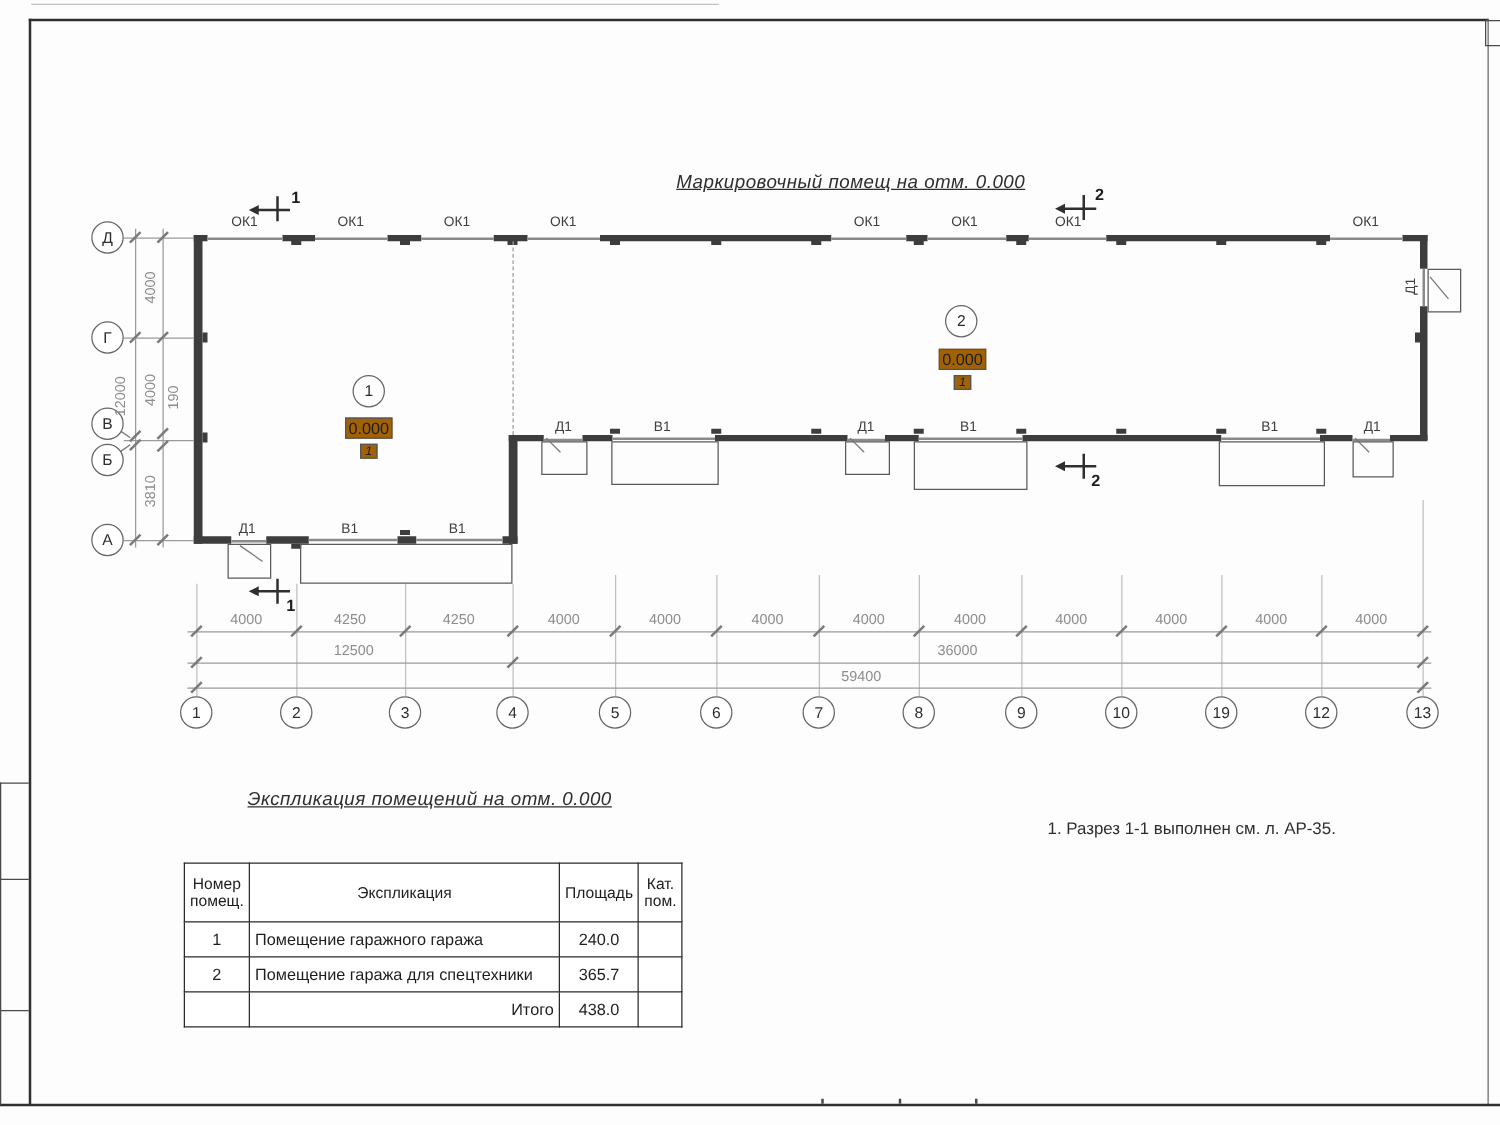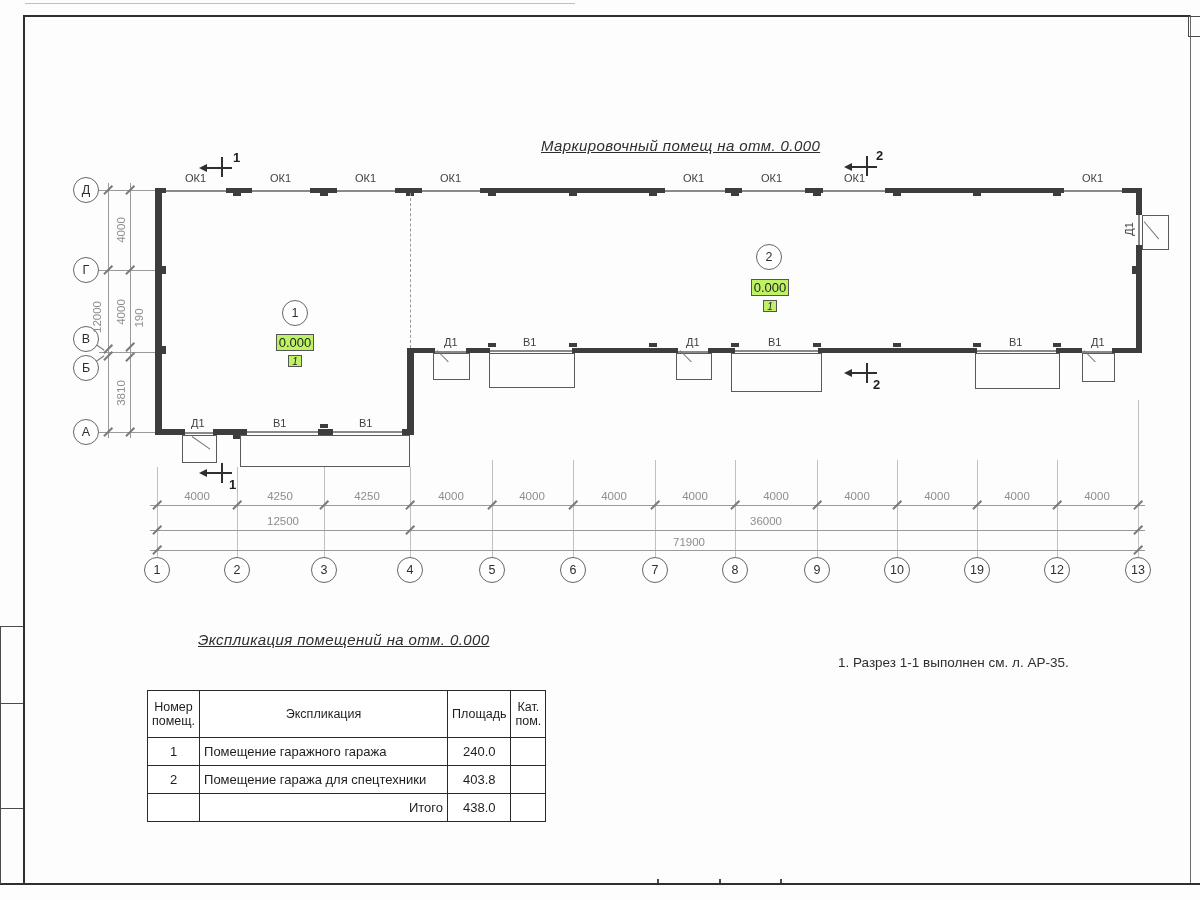--- a/index.html
+++ b/index.html
@@ -11,21 +11,21 @@
   .thin{position:absolute;background:#9a9a9a;}
   .xline{position:absolute;background:#c0c0c0;}
   .pil{position:absolute;background:#3d3d3d;}
   .porch{position:absolute;border:1px solid #5a5a5a;}
   .gcircle{position:absolute;width:26px;height:26px;border:1px solid #666;border-radius:50%;
            background:#fff;text-align:center;line-height:24px;font-size:12.5px;color:#2e2e2e;box-sizing:border-box;}
   .lbl{position:absolute;font-size:11px;color:#3f3f3f;white-space:nowrap;}
   .dim{position:absolute;font-size:11.5px;color:#8d8d8d;white-space:nowrap;text-align:center;}
   .vrot{transform:rotate(-90deg);}
   .tick{position:absolute;width:12px;height:1.5px;background:#7a7a7a;transform:rotate(-45deg);}
-  .box{position:absolute;border:1px solid #555;background:#bef264;text-align:center;color:#1e1e1e;box-sizing:border-box;}
+  .box{position:absolute;border:1px solid #555;background:#a16207;text-align:center;color:#1e1e1e;box-sizing:border-box;}
   .dash{position:absolute;width:0;border-left:1px dashed #9a9a9a;}
   .diag{position:absolute;height:1px;background:#777;transform-origin:left center;}
   .sec-v{position:absolute;width:2px;background:#2f2f2f;}
   .sec-h{position:absolute;height:1.5px;background:#2f2f2f;}
   .sec-arrow{position:absolute;width:0;height:0;border-top:4px solid transparent;
              border-bottom:4px solid transparent;border-right:8px solid #2f2f2f;}
   .sec-lbl{position:absolute;font-size:13px;font-weight:bold;color:#1e1e1e;}
   .title{position:absolute;font-size:15px;font-style:italic;color:#2e2e2e;
          text-decoration:underline;letter-spacing:.4px;white-space:nowrap;}
   .note{position:absolute;font-size:13.5px;color:#2e2e2e;white-space:nowrap;}
@@ -265,21 +265,21 @@
   <div class="thin" style="left:150px;top:530px;width:995px;height:1px;"></div>
   <div class="tick" style="left:151px;top:529px;"></div>
   <div class="tick" style="left:404px;top:529px;"></div>
   <div class="tick" style="left:1132px;top:529px;"></div>
   <div class="dim" style="left:263px;top:515px;width:40px;">12500</div>
   <div class="dim" style="left:746px;top:515px;width:40px;">36000</div>
 
   <div class="thin" style="left:150px;top:550px;width:995px;height:1px;"></div>
   <div class="tick" style="left:151px;top:549px;"></div>
   <div class="tick" style="left:1132px;top:549px;"></div>
-  <div class="dim" style="left:669px;top:536px;width:40px;">71900</div>
+  <div class="dim" style="left:669px;top:536px;width:40px;">59400</div>
 
   <div class="gcircle" style="left:144px;top:557px;">1</div>
   <div class="gcircle" style="left:224px;top:557px;">2</div>
   <div class="gcircle" style="left:311px;top:557px;">3</div>
   <div class="gcircle" style="left:397px;top:557px;">4</div>
   <div class="gcircle" style="left:479px;top:557px;">5</div>
   <div class="gcircle" style="left:560px;top:557px;">6</div>
   <div class="gcircle" style="left:642px;top:557px;">7</div>
   <div class="gcircle" style="left:722px;top:557px;">8</div>
   <div class="gcircle" style="left:804px;top:557px;">9</div>
@@ -306,21 +306,21 @@
     </tr>
     <tr style="height:28px">
       <td class="c">1</td>
       <td>Помещение гаражного гаража</td>
       <td class="c">240.0</td>
       <td></td>
     </tr>
     <tr style="height:28px">
       <td class="c">2</td>
       <td>Помещение гаража для спецтехники</td>
-      <td class="c">403.8</td>
+      <td class="c">365.7</td>
       <td></td>
     </tr>
     <tr style="height:28px">
       <td></td>
       <td class="r">Итого</td>
       <td class="c">438.0</td>
       <td></td>
     </tr>
   </tbody>
     </table>

